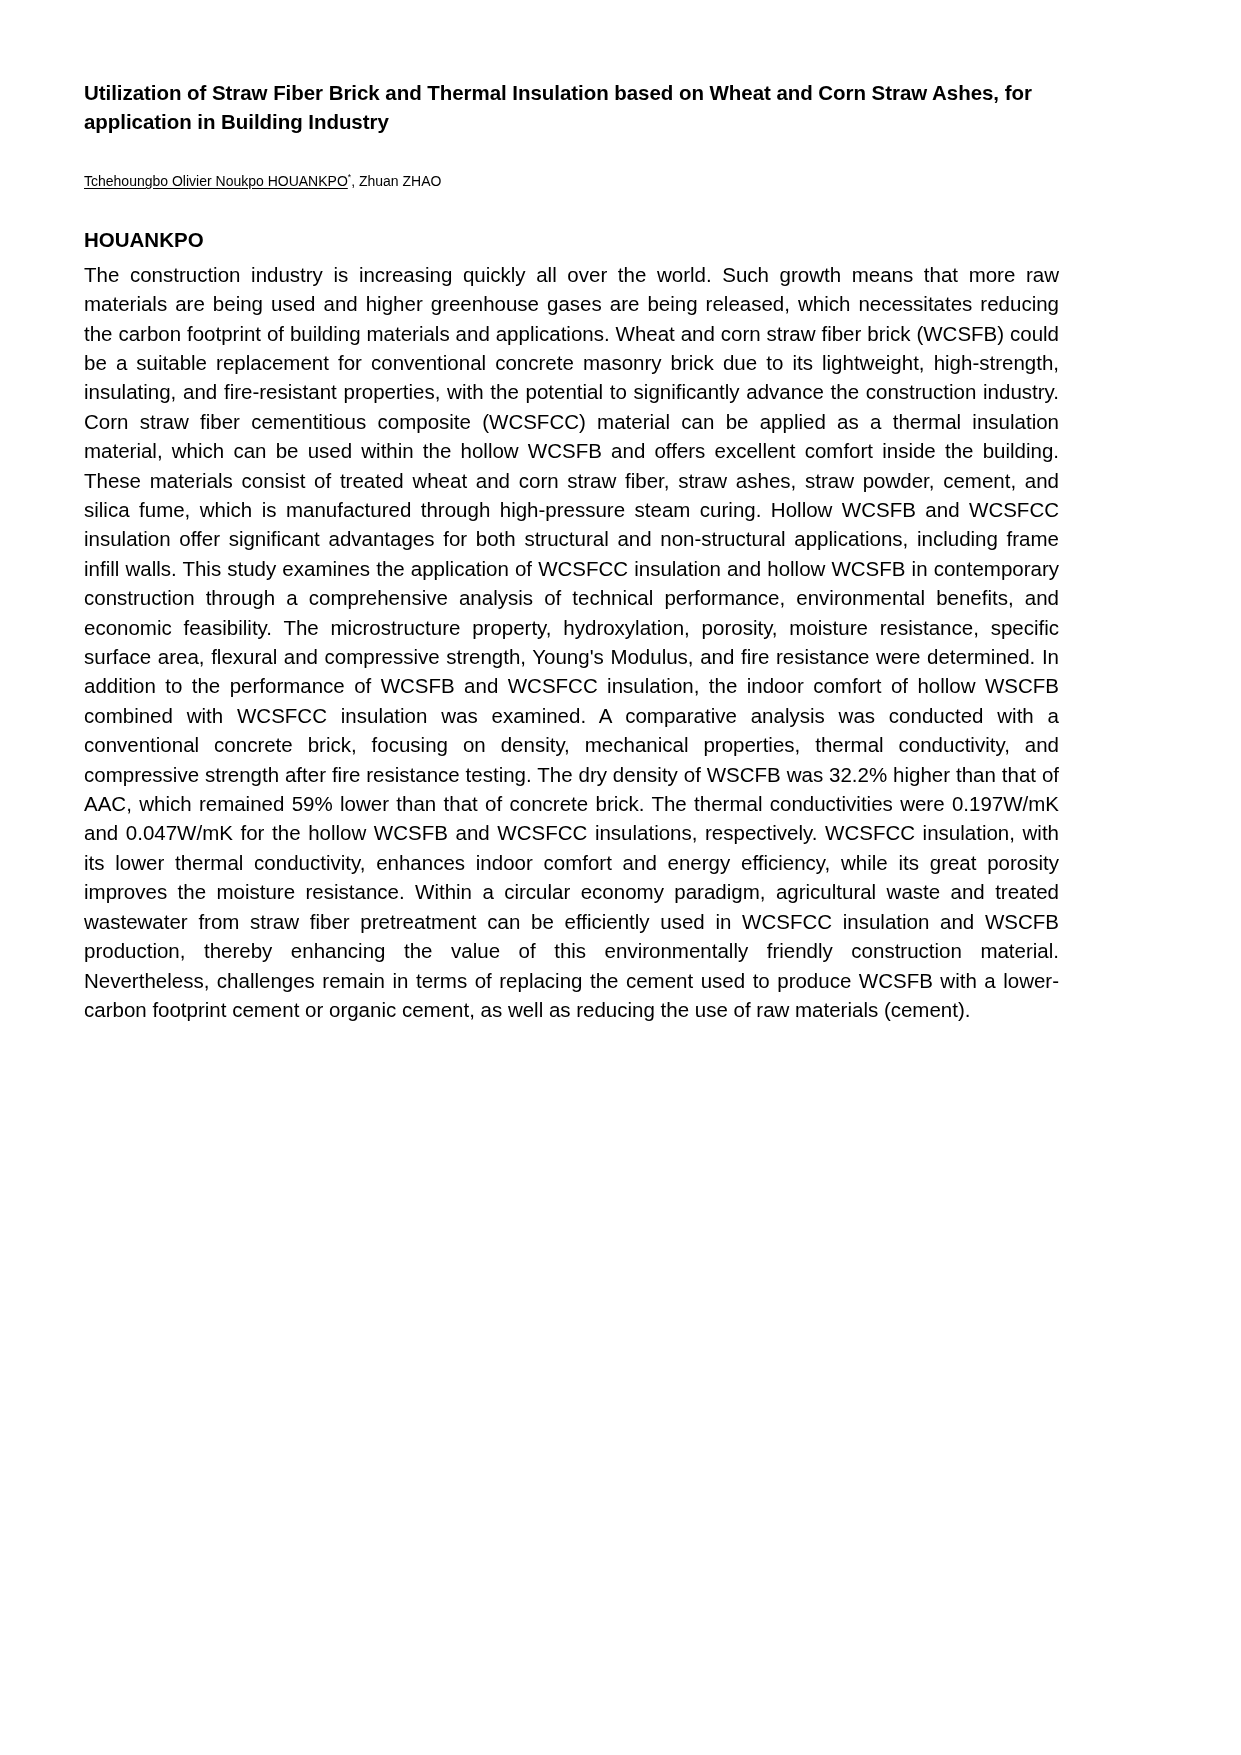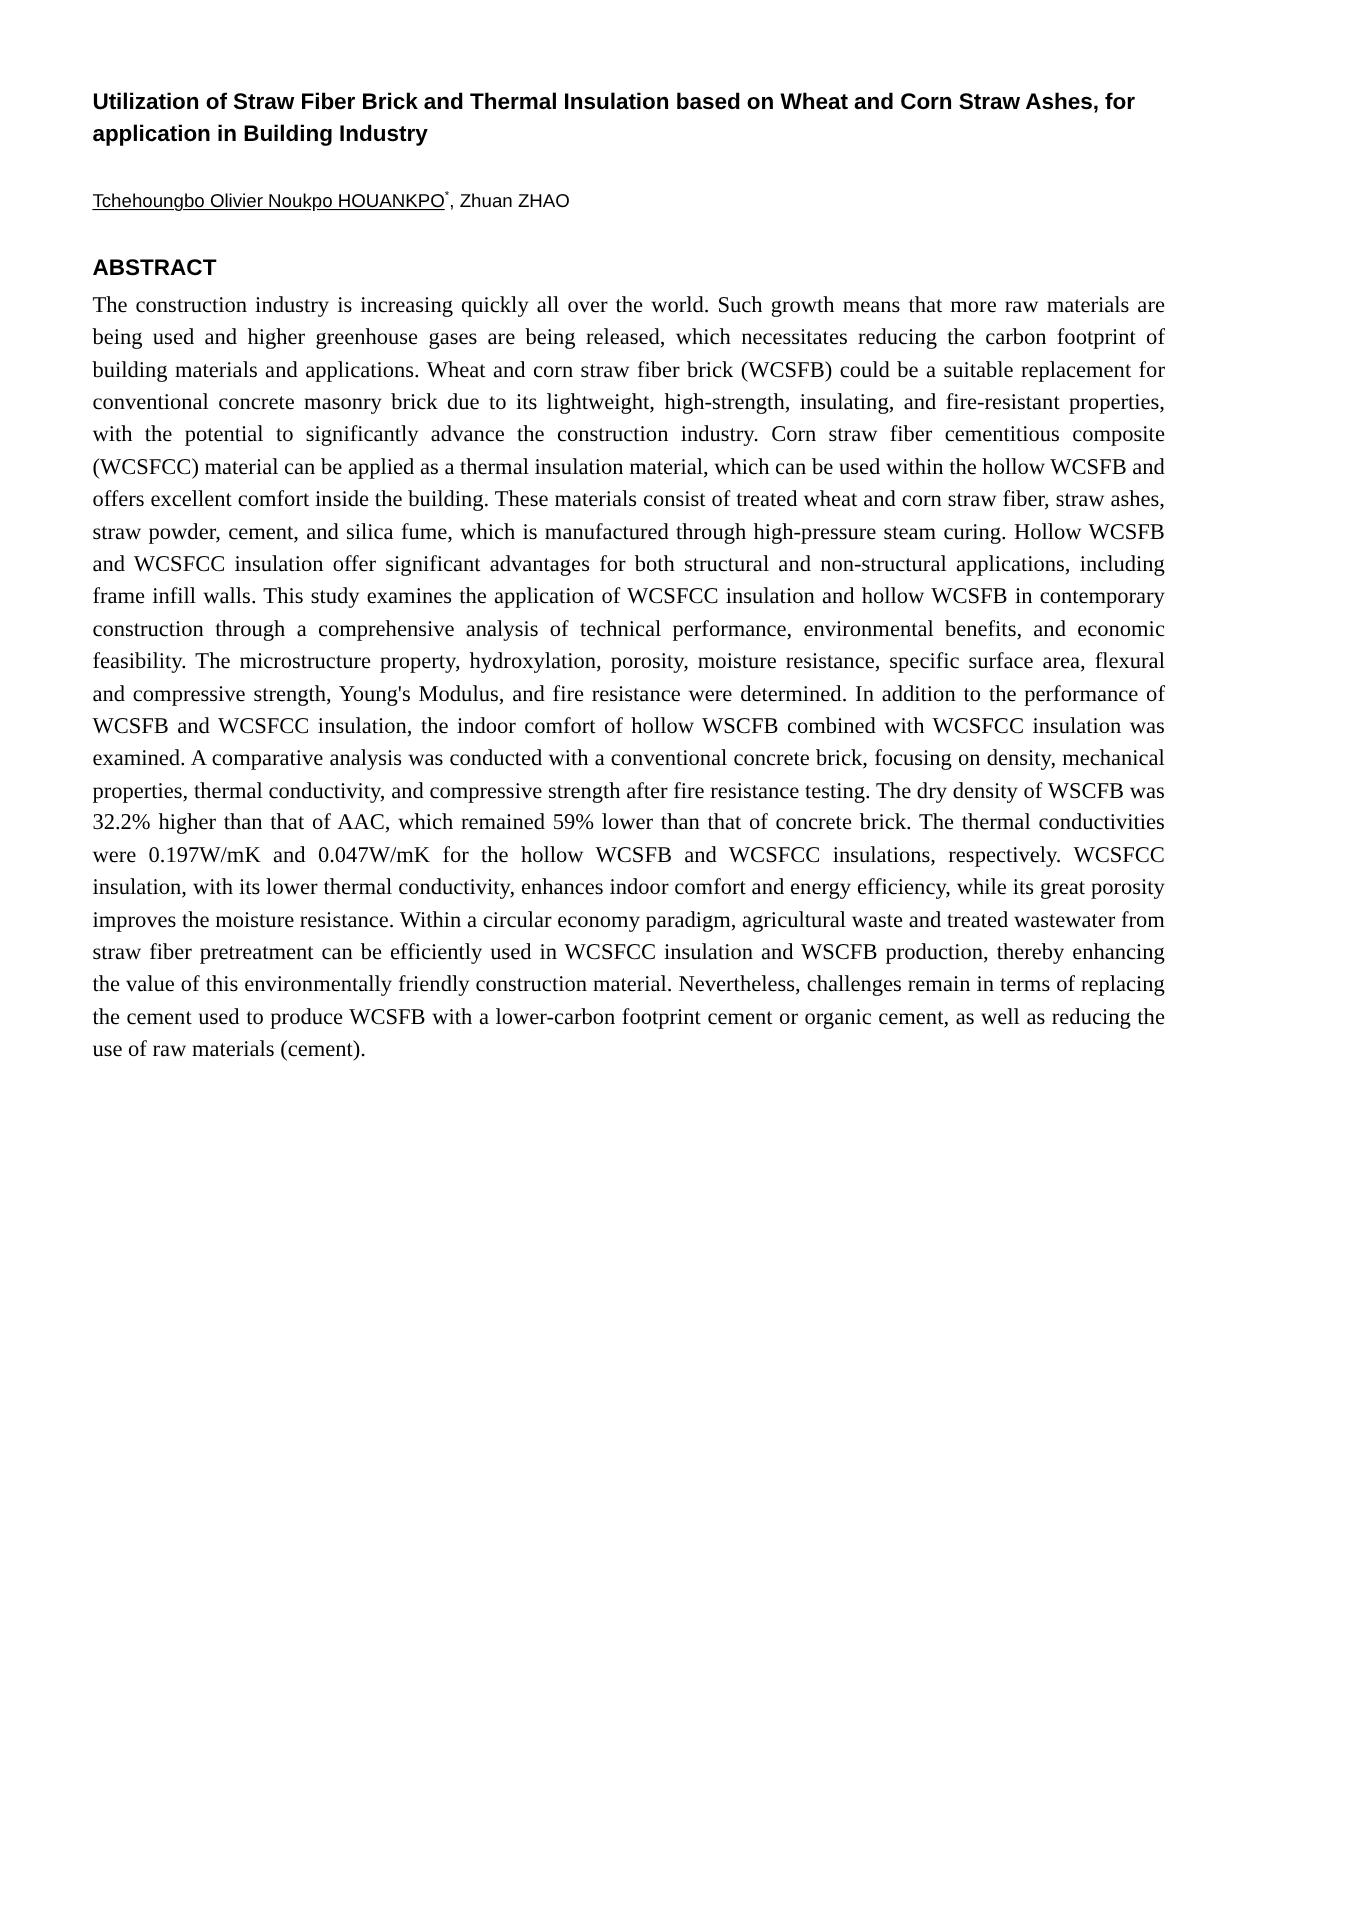--- a/index.html
+++ b/index.html
@@ -23,21 +23,21 @@
   .doc-title {
     font-size: 20.5px;
     font-weight: bold;
     line-height: 1.42;
     letter-spacing: -0.05px;
     margin: 0;
     text-align: left;
   }
   .authors {
     margin-top: 36px;
-    font-size: 17px;
+    font-size: 14px;
     line-height: 1.35;
   }
   .authors .underlined {
     text-decoration: underline;
     text-underline-offset: 2px;
   }
   .authors sup {
     font-size: 0.62em;
     vertical-align: super;
     line-height: 0;
@@ -59,34 +59,33 @@
   .abstract-body {
     margin-top: 6px;
     font-size: 20.5px;
     line-height: 1.435;
     text-align: justify;
     text-justify: inter-word;
     hyphens: none;
   }
   .abstract-body p {
     margin: 0;
-    font-family: Liberation Serif, serif;
   }
 </style>
 </head>
 <body>
 
 <div class="page">
 
   <h1 class="doc-title">Utilization of Straw Fiber Brick and Thermal Insulation based on Wheat and Corn Straw Ashes, for application  in Building Industry</h1>
 
   <div class="authors">
     <span class="underlined">Tchehoungbo Olivier Noukpo HOUANKPO</span><sup>*</sup><span>, Zhuan ZHAO</span>
   </div>
 
 
-  <div class="section-heading">ABSTRACT</div>
+  <div class="section-heading">HOUANKPO</div>
 
   <div class="abstract-body">
     <p>The construction industry is increasing quickly all over the world. Such growth means that more raw materials are being used and higher greenhouse gases are being released, which necessitates reducing the carbon footprint of building materials and applications. Wheat and corn straw fiber brick (WCSFB) could be a suitable replacement for conventional concrete masonry brick due to its lightweight, high-strength, insulating, and fire-resistant properties, with the potential to significantly advance the construction industry. Corn straw fiber cementitious composite (WCSFCC) material can be applied as a thermal insulation material, which can be used within the hollow WCSFB and offers excellent comfort inside the building. These materials consist of treated wheat and corn straw fiber, straw ashes, straw powder, cement, and silica fume, which is manufactured through high-pressure steam curing. Hollow WCSFB and WCSFCC insulation offer significant advantages for both structural and non-structural applications, including frame infill walls. This study examines the application of WCSFCC insulation and hollow WCSFB in contemporary construction through a comprehensive analysis of technical performance, environmental benefits, and economic feasibility. The microstructure property, hydroxylation, porosity, moisture resistance, specific surface area, flexural and compressive strength, Young's Modulus, and fire resistance were determined. In addition to the performance of WCSFB and WCSFCC insulation, the indoor comfort of hollow WSCFB combined with WCSFCC insulation was examined. A comparative analysis was conducted with a conventional concrete brick, focusing on density, mechanical properties, thermal conductivity, and compressive strength after fire resistance testing. The dry density of WSCFB was 32.2% higher than that of AAC, which remained 59% lower than that of concrete brick. The thermal conductivities were 0.197W/mK and 0.047W/mK for the hollow WCSFB and WCSFCC insulations, respectively. WCSFCC insulation, with its lower thermal conductivity, enhances indoor comfort and energy efficiency, while its great porosity improves the moisture resistance. Within a circular economy paradigm, agricultural waste and treated wastewater from straw fiber pretreatment can be efficiently used in WCSFCC insulation and WSCFB production, thereby enhancing the value of this environmentally friendly construction material. Nevertheless, challenges remain in terms of replacing the cement used to produce WCSFB with a lower-carbon footprint cement or organic cement, as well as reducing the use of raw materials (cement).</p>
   </div>
 
 </div>
 
 </body></html>

